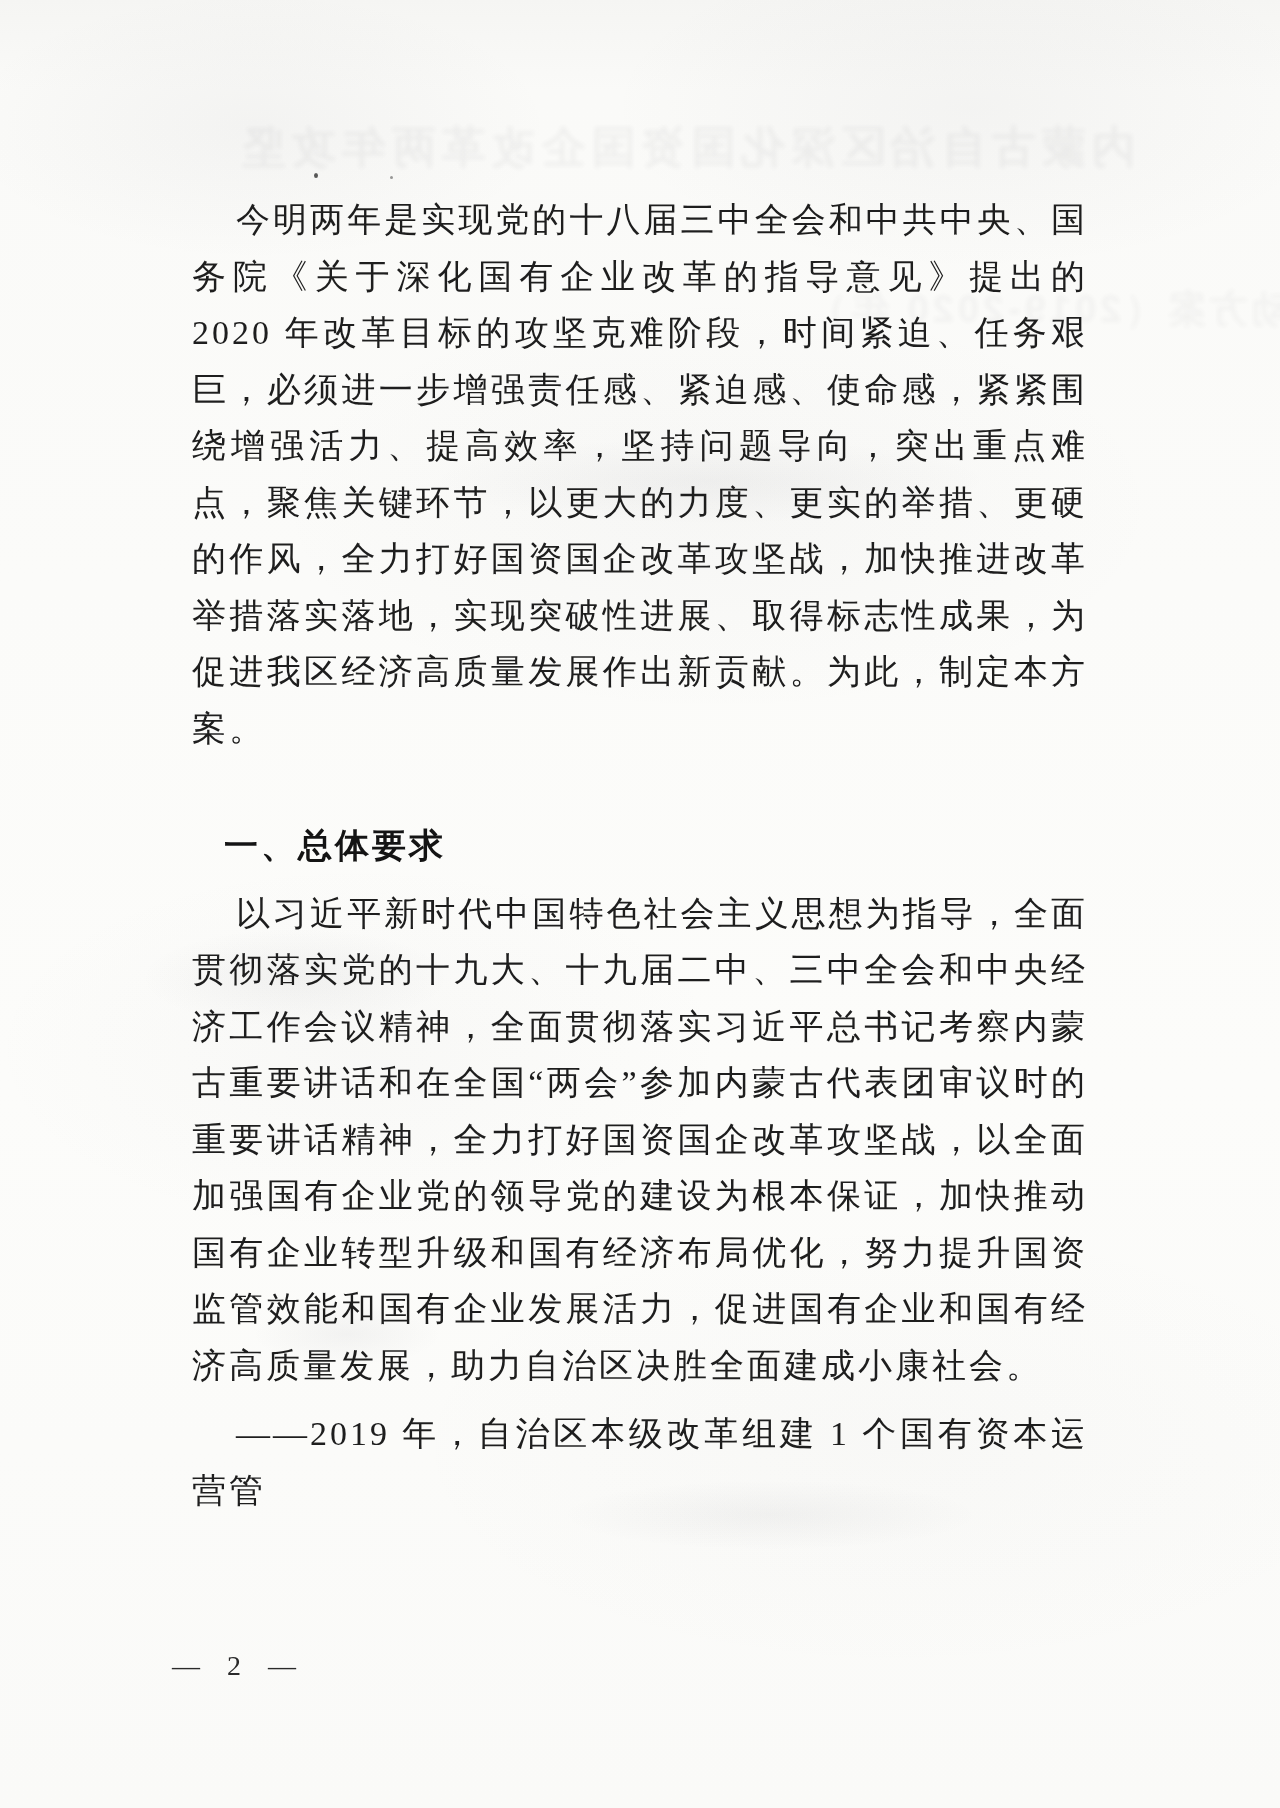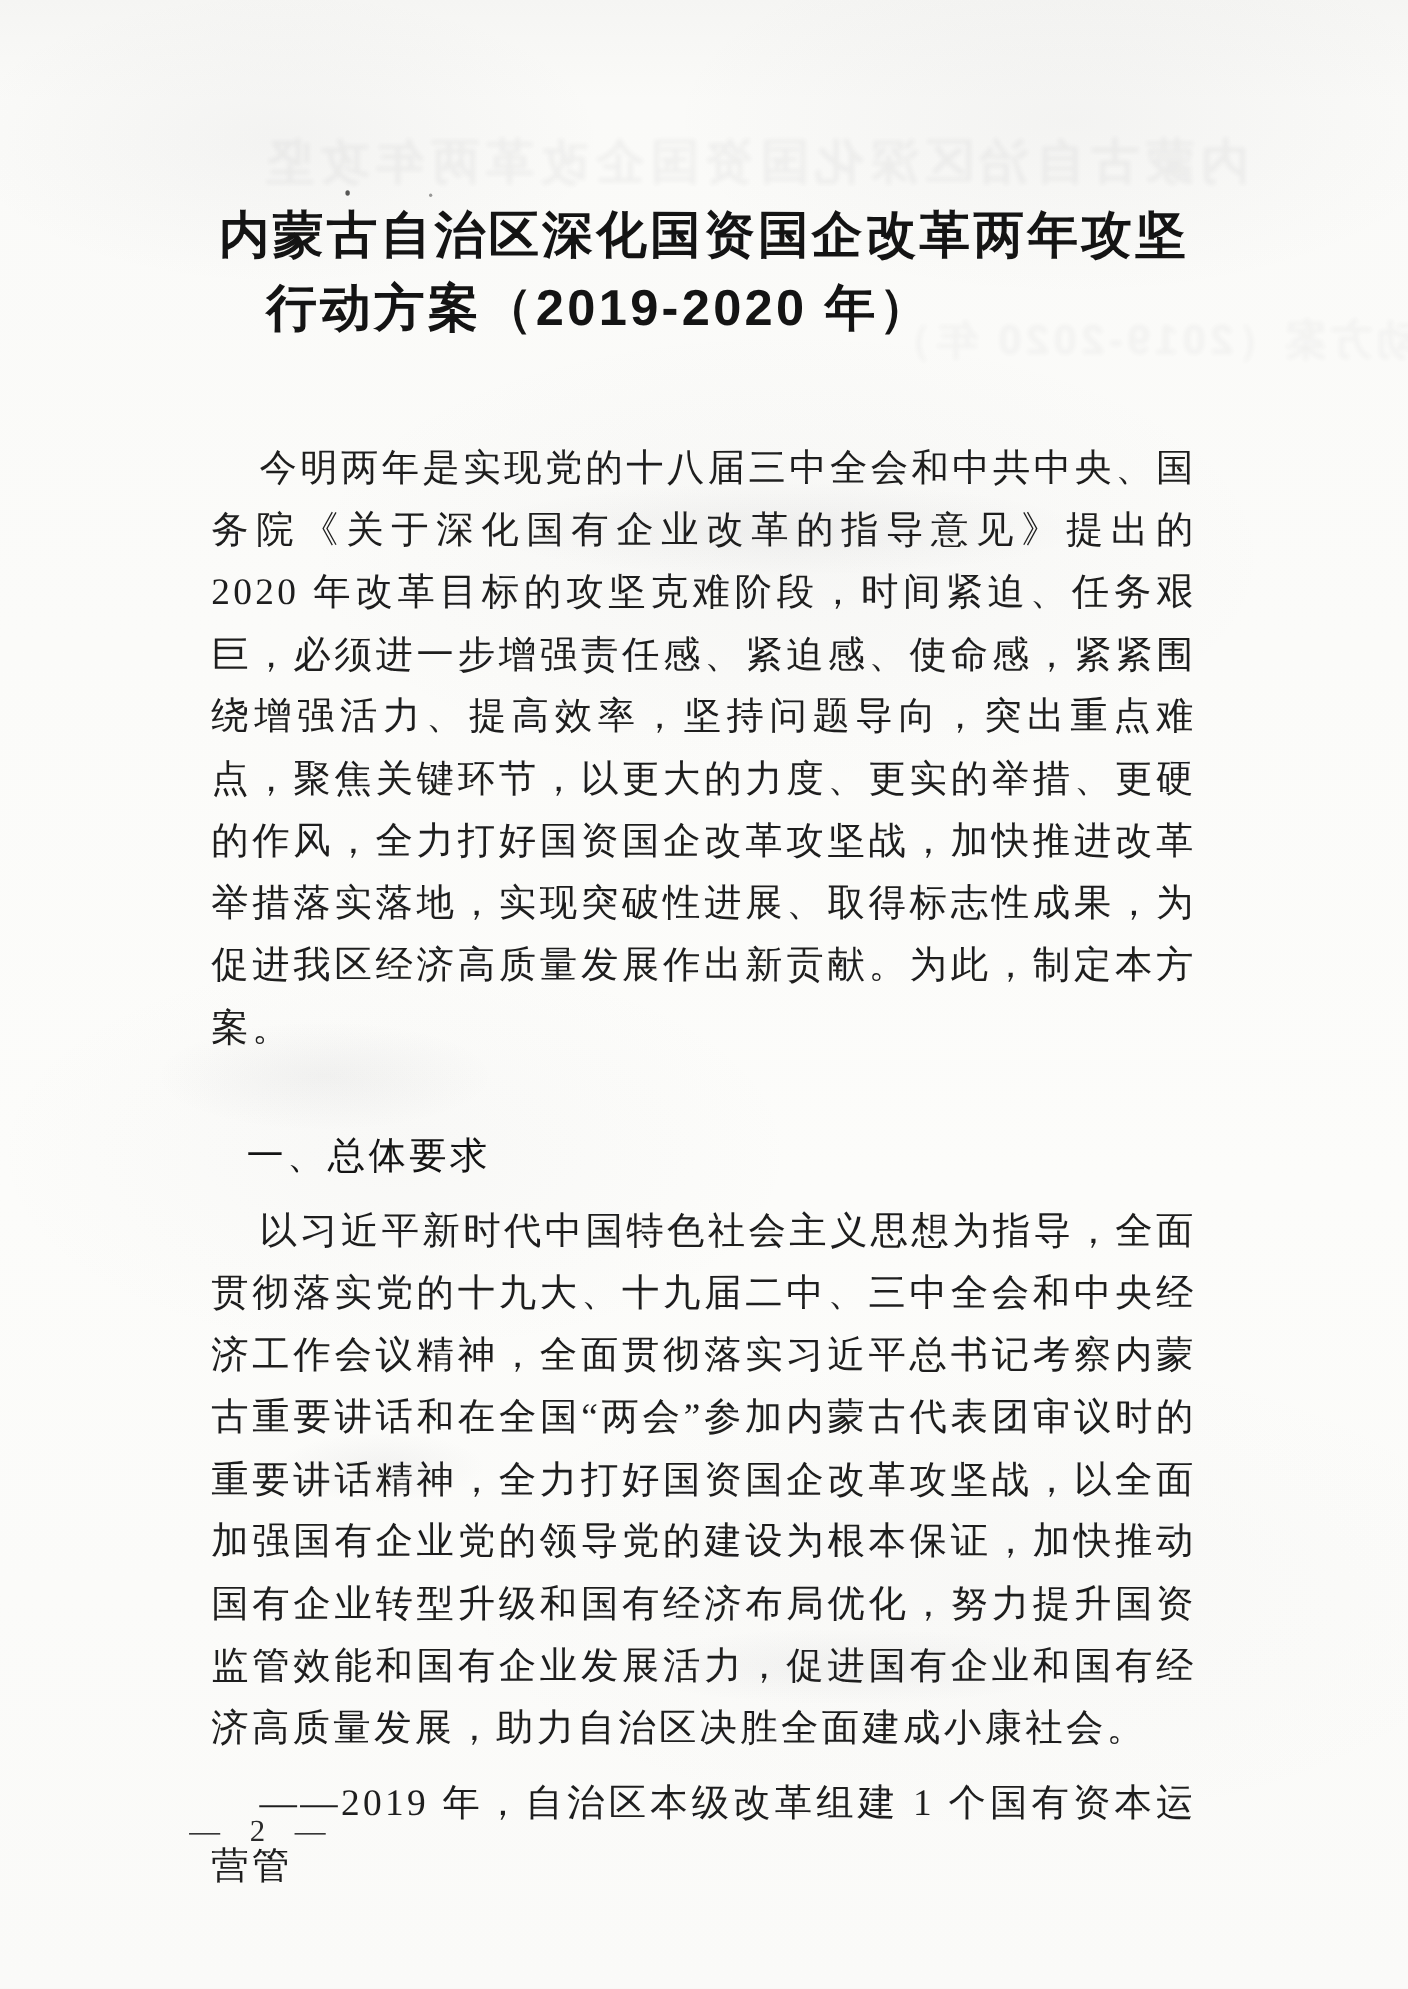--- a/index.html
+++ b/index.html
@@ -78,21 +78,21 @@
     font-size: 34px;
     line-height: 56.5px;
     letter-spacing: 3px;
     color: #1e1e1e;
     text-align: justify;
     text-indent: 44px;
   }
   .heading {
     margin: 60px 0 6px 0;
     font-family: "Liberation Sans", "DejaVu Sans", sans-serif;
-    font-weight: 400;
+    font-weight: 700;
     font-size: 34px;
     line-height: 56.5px;
     letter-spacing: 3px;
     color: #141414;
     text-indent: 44px;
   }
   .footer {
     position: absolute;
     left: 172px;
     top: 1650px;
@@ -111,24 +111,20 @@
   <div class="ghost ghost-1">内蒙古自治区深化国资国企改革两年攻坚</div>
   <div class="ghost ghost-2">行动方案（2019-2020 年）</div>
   <div class="smudge smudge-1"></div>
   <div class="smudge smudge-2"></div>
   <div class="smudge smudge-3"></div>
   <div class="smudge smudge-4"></div>
   <div class="speck speck-1"></div>
   <div class="speck speck-2"></div>
 
   <div class="content">
-    <h1 class="title">
-      <span class="title-line1">内蒙古自治区深化国资国企改革两年攻坚</span>
-      <span class="title-line2">行动方案（2019-2020 年）</span>
-    </h1>
 
     <p class="para">今明两年是实现党的十八届三中全会和中共中央、国务院《关于深化国有企业改革的指导意见》提出的 2020 年改革目标的攻坚克难阶段，时间紧迫、任务艰巨，必须进一步增强责任感、紧迫感、使命感，紧紧围绕增强活力、提高效率，坚持问题导向，突出重点难点，聚焦关键环节，以更大的力度、更实的举措、更硬的作风，全力打好国资国企改革攻坚战，加快推进改革举措落实落地，实现突破性进展、取得标志性成果，为促进我区经济高质量发展作出新贡献。为此，制定本方案。</p>
 
     <h2 class="heading">一、总体要求</h2>
 
     <p class="para">以习近平新时代中国特色社会主义思想为指导，全面贯彻落实党的十九大、十九届二中、三中全会和中央经济工作会议精神，全面贯彻落实习近平总书记考察内蒙古重要讲话和在全国“两会”参加内蒙古代表团审议时的重要讲话精神，全力打好国资国企改革攻坚战，以全面加强国有企业党的领导党的建设为根本保证，加快推动国有企业转型升级和国有经济布局优化，努力提升国资监管效能和国有企业发展活力，促进国有企业和国有经济高质量发展，助力自治区决胜全面建成小康社会。</p>
 
     <p class="para">——2019 年，自治区本级改革组建 1 个国有资本运营管</p>
   </div>
 

